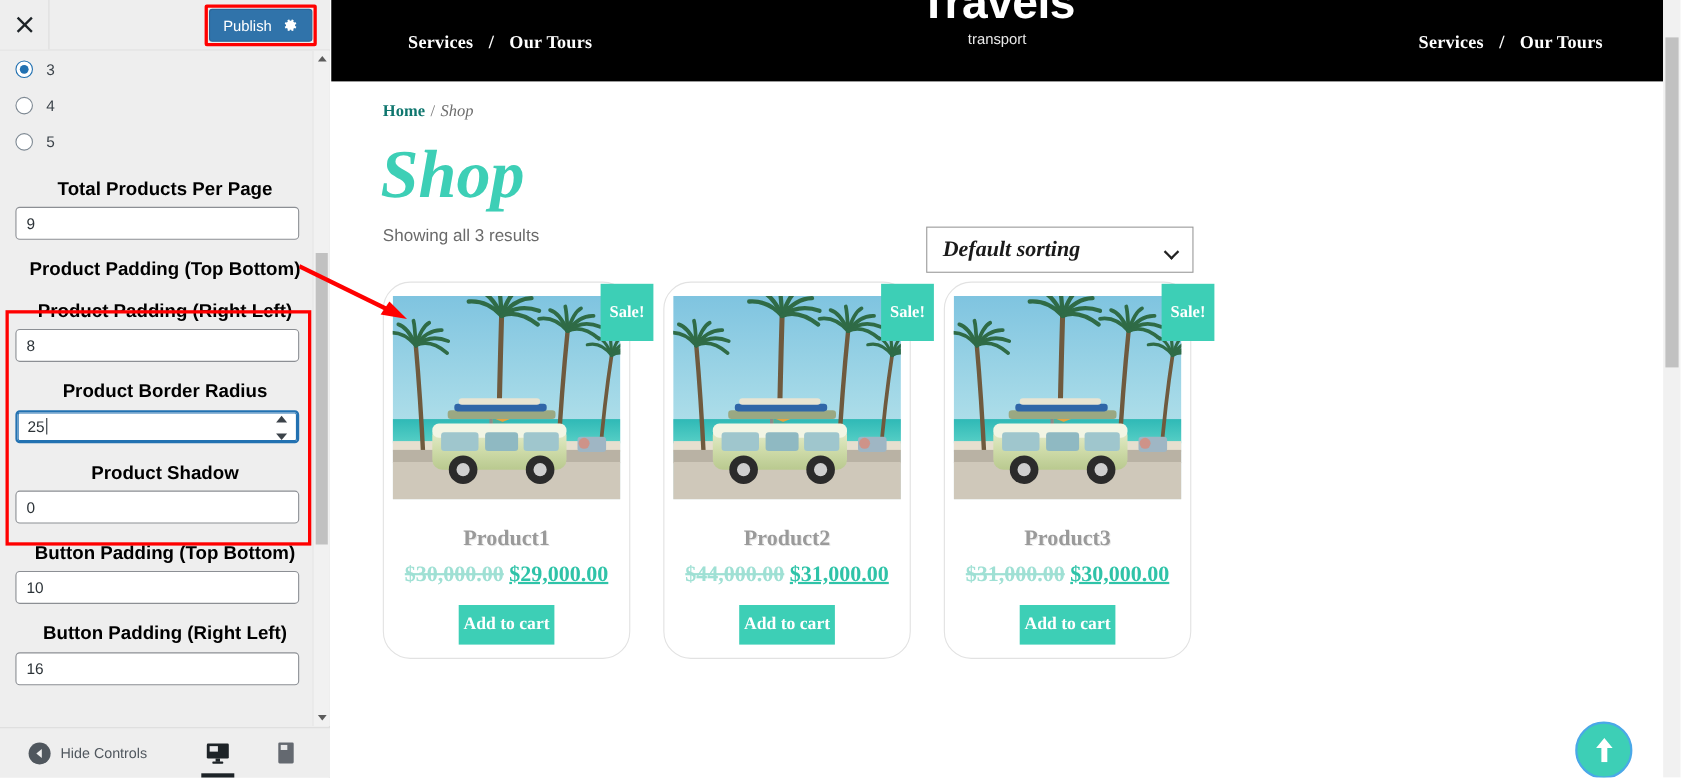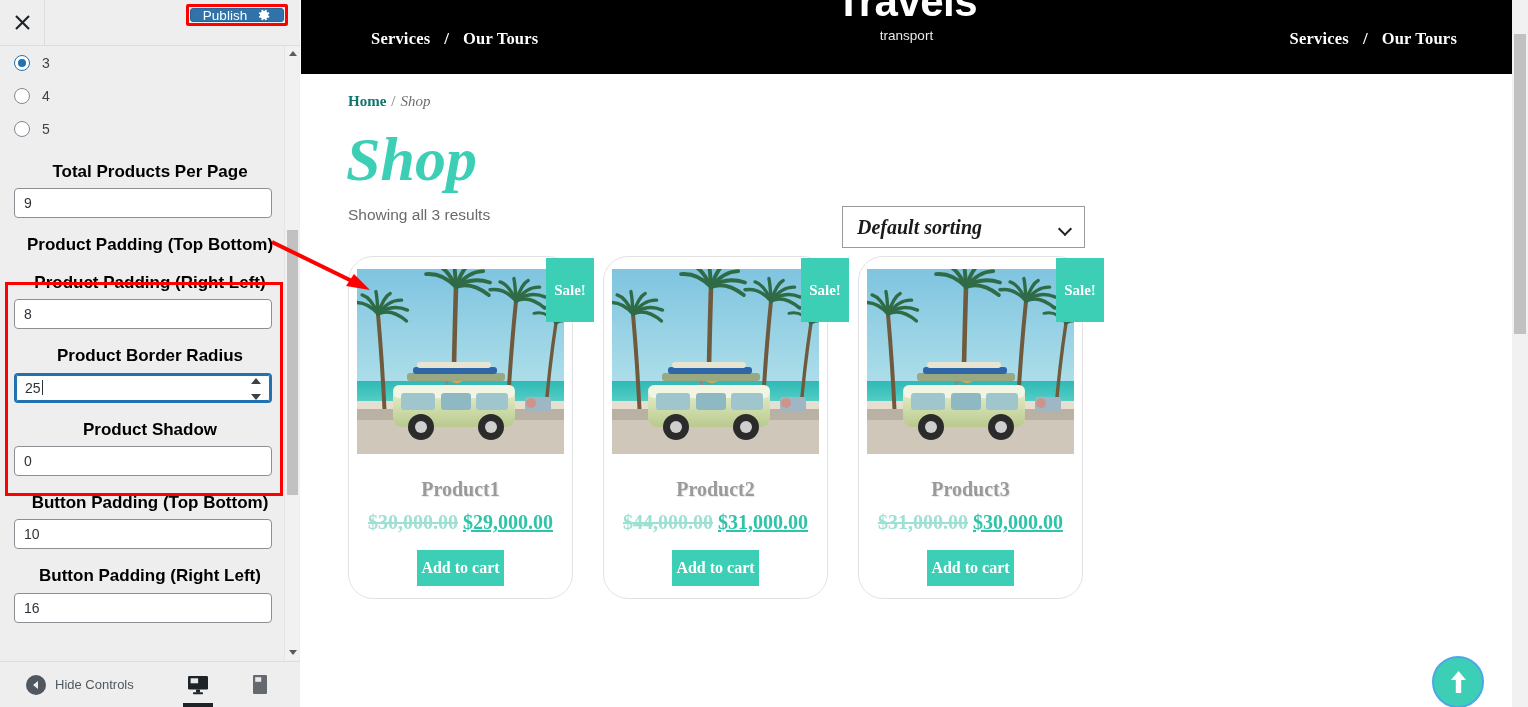--- a/index.html
+++ b/index.html
@@ -30,21 +30,21 @@
     width: 45px; height: 45px;
     border-right: 1px solid #dddddd;
     background: #eeeeee;
     display: flex; align-items: center; justify-content: center;
     cursor: pointer;
   }
   #close-btn svg { display: block; }
 
   #publish-wrap {
     position: absolute; left: 186px; top: 4px;
-    width: 102px; height: 22px;
+    width: 102px; height: 38px;
     border: 3px solid #ff0000;
     border-radius: 2px;
     padding: 1px;
     background: transparent;
   }
   #publish-btn {
     width: 100%; height: 100%;
     background: #3073aa;
     border: 1px solid #2a6496;
     border-radius: 3px;
@@ -277,21 +277,21 @@
     border-radius: 25px;
     background: #ffffff;
     padding: 12px 8px;
     position: relative;
     display: flex; flex-direction: column; align-items: center;
   }
   .thumb-wrap { position: relative; width: 207px; height: 185px; }
   .thumb { width: 207px; height: 185px; display: block; }
   .sale-badge {
     position: absolute; right: -30px; top: -11px;
-    width: 48px; height: 64px;
+    width: 48px; height: 52px;
     background: #3dcfb6;
     display: flex; align-items: center; justify-content: center;
     font-family: "Liberation Serif", serif; font-weight: bold;
     font-size: 15px; color: #ffffff;
     z-index: 5;
   }
   .prod-name {
     margin-top: 24px;
     font-family: "Liberation Serif", serif; font-weight: bold;
     font-size: 20px; color: #9a9a9a;

